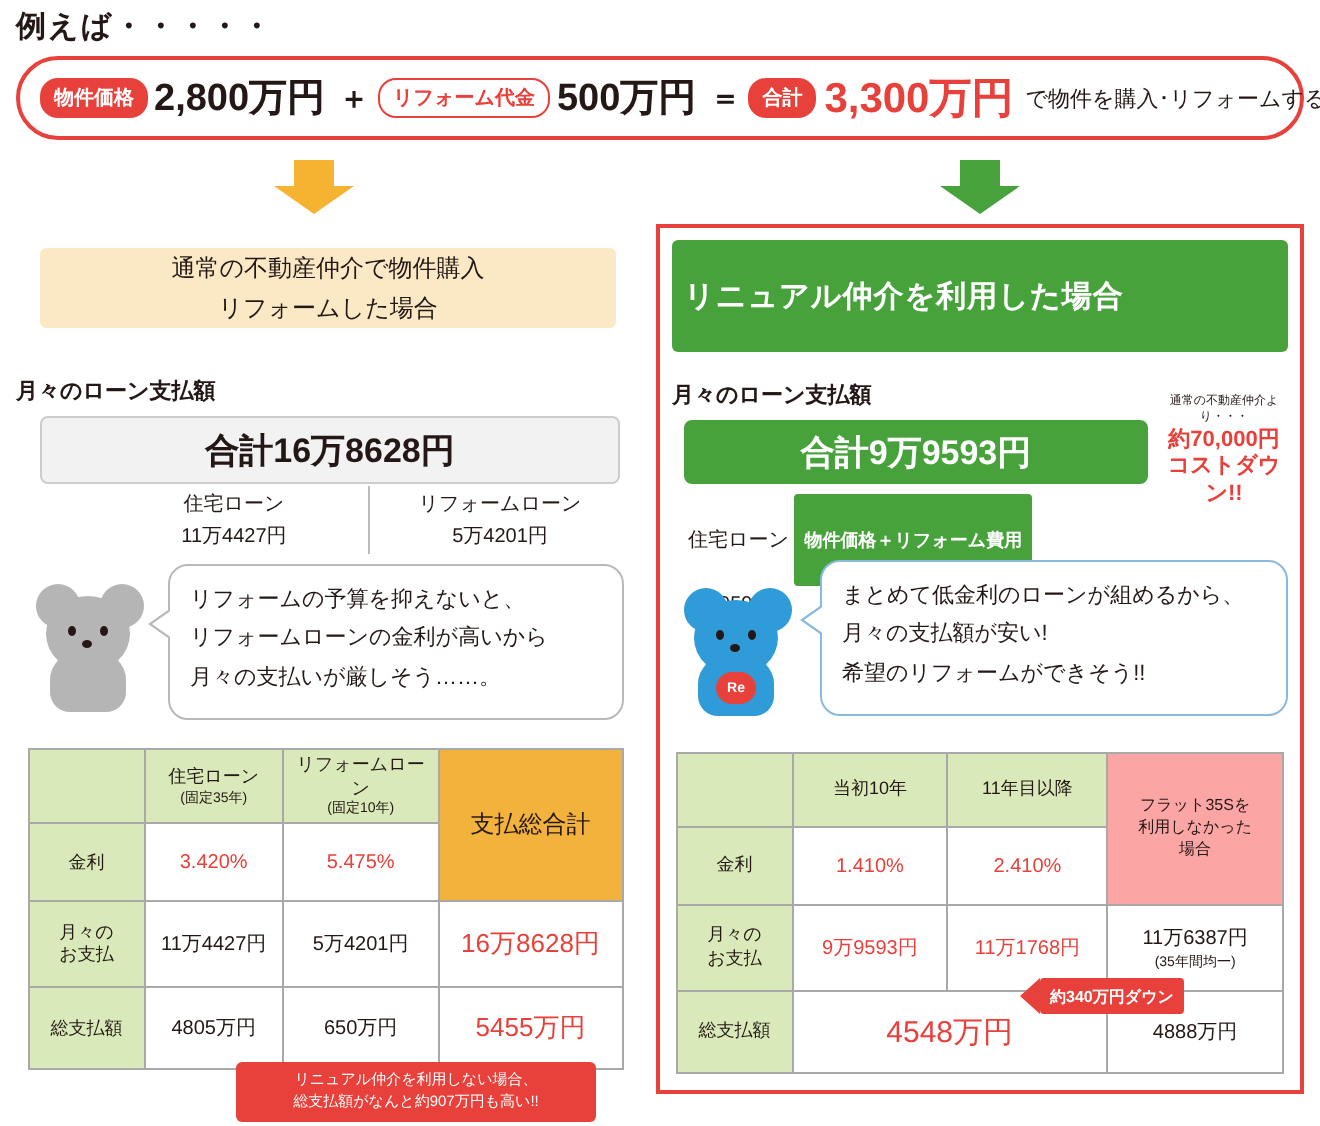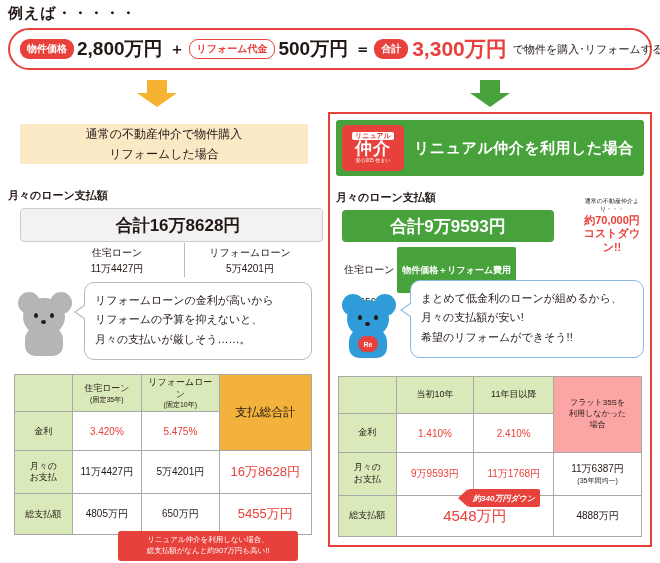--- a/index.html
+++ b/index.html
@@ -200,24 +200,23 @@
     align-items: center;
     justify-content: center;
     font-weight: bold;
   }
   .total-left {
     left: 12px; top: 96px; width: 288px; height: 32px;
     background: #f2f2f2;
     border: 1px solid #cccccc;
     font-size: 17px;
     color: #231815;
-    padding-left: 13px;
   }
   .total-right {
-    left: 12px; top: 96px; width: 212px; height: 32px;
+    left: 12px; top: 96px; width: 232px; height: 32px;
     background: #47a23b;
     color: #ffffff;
     font-size: 17px;
   }
 
   .sub-cell {
     position: absolute;
     font-size: 10px;
     color: #231815;
     line-height: 1.6;
@@ -372,33 +371,32 @@
     font-size: 7.5px;
     line-height: 1.45;
     text-align: center;
     border-radius: 3px;
     padding: 4px 5px;
     box-sizing: border-box;
   }
 
   .down-arrow-badge {
     position: absolute;
-    left: 468px;
+    left: 520px;
     top: 489px;
     width: 72px;
     height: 18px;
     background: #e8403a;
     color: #fff;
     font-size: 8px;
     font-weight: bold;
     display: flex;
     align-items: center;
     justify-content: center;
     border-radius: 2px;
-    font-style: italic;
   }
   .down-arrow-badge:after {
     content: "";
     position: absolute;
     left: -10px;
     top: 0;
     width: 0; height: 0;
     border-top: 9px solid transparent;
     border-bottom: 9px solid transparent;
     border-right: 10px solid #e8403a;
@@ -467,22 +465,22 @@
       <div class="ears ear-l"></div>
       <div class="ears ear-r"></div>
       <div class="head2"></div>
       <div class="body2"></div>
       <div class="eye eye-l"></div>
       <div class="eye eye-r"></div>
       <div class="nose"></div>
     </div>
 
     <div class="bubble bubble-gray" style="left:76px; top:170px; width:228px; height:78px;">
+      <div>リフォームの予算を抑えないと、</div>
       <div>リフォームローンの金利が高いから</div>
-      <div>リフォームの予算を抑えないと、</div>
       <div>月々の支払いが厳しそう……。</div>
     </div>
 
     <table class="cmp" style="left:6px; top:262px; width:298px;">
       <tbody>
           <tr>
         <td class="hdr-green" style="width:54px; height:32px;"></td>
         <td class="hdr-green" style="width:66px;">
           <span>住宅ローン</span>
           <span class="cell-sub">(固定35年)</span>
@@ -513,25 +511,20 @@
         <td>650万円</td>
         <td class="big-total">5455万円</td>
       </tr>
     </tbody>
       </table>
   </div>
 
   <div class="panel-right">
 
     <div class="head-box-right">
-      <div class="logo-badge">
-        <span class="l1">リニュアル</span>
-        <span class="l2">仲介</span>
-        <span class="l3">安心005 住まい</span>
-      </div>
       <div class="head-right-text">リニュアル仲介を利用した場合</div>
     </div>
 
     <div class="sec-label" style="left:6px; top:76px;">月々のローン支払額</div>
 
     <div class="cost-down">
       <span class="small">通常の不動産仲介より・・・</span>
       <span class="big">約70,000円</span>
       <span class="big">コストダウン!!</span>
     </div>

